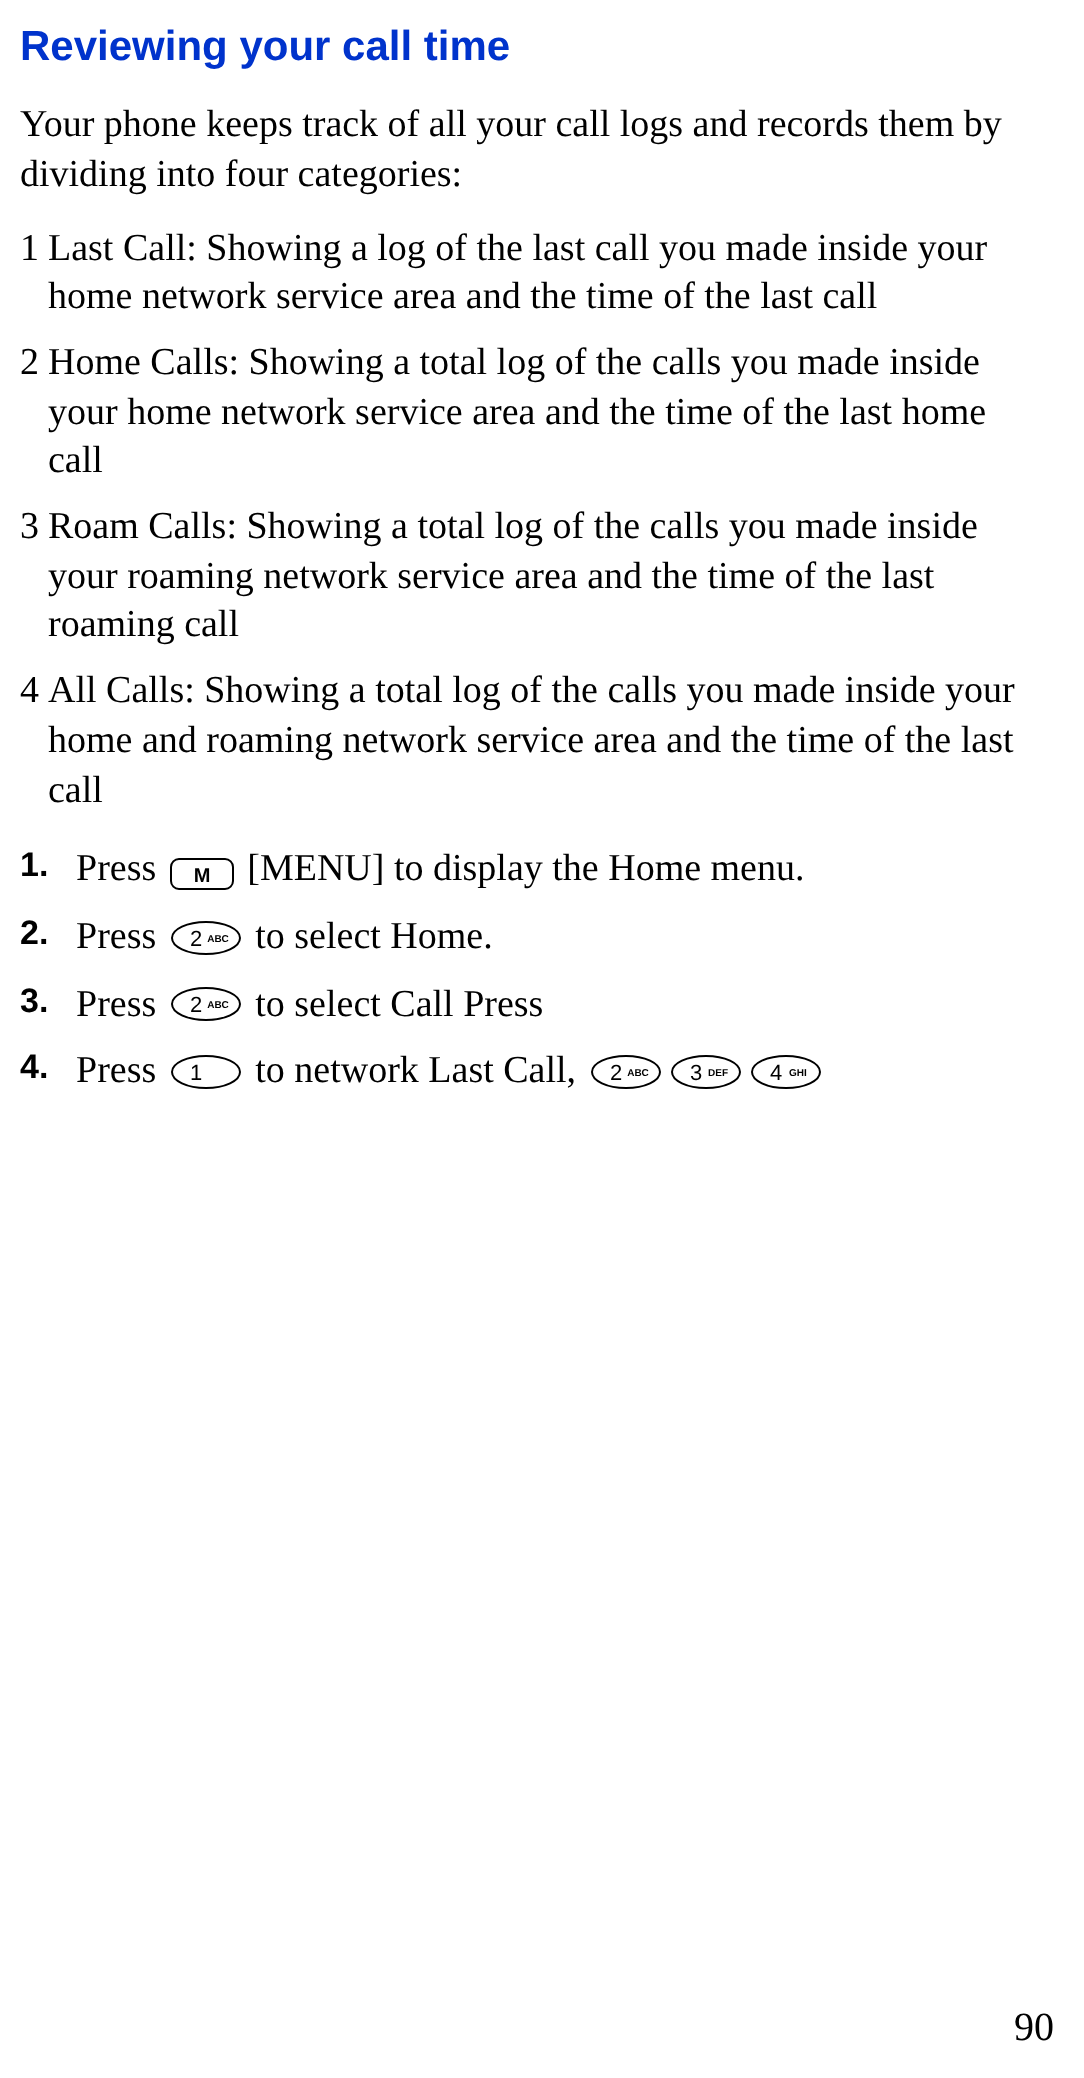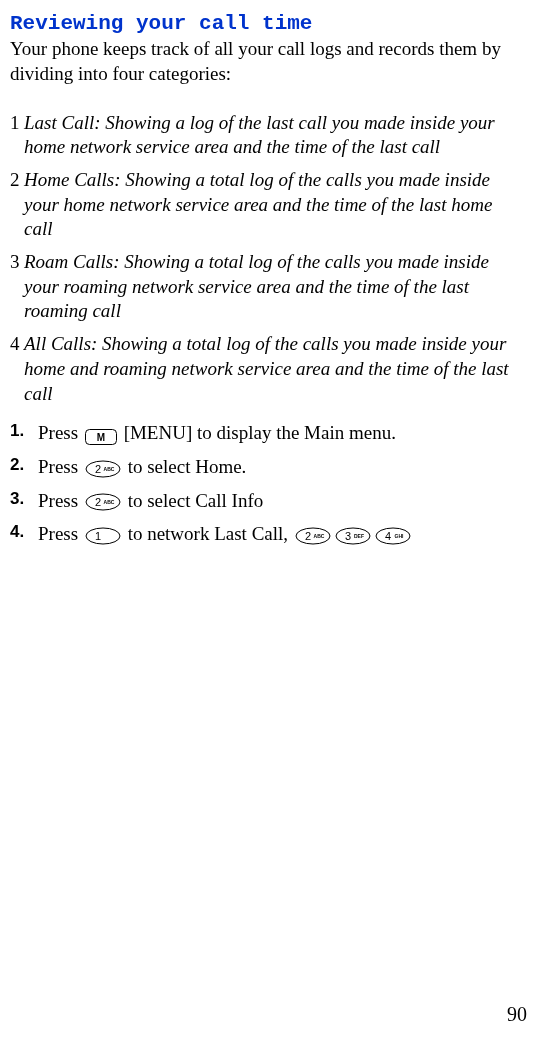--- a/index.html
+++ b/index.html
@@ -9,44 +9,43 @@
     font-size: 19px;
     line-height: 1.3;
     color: #000;
     width: 542px;
     box-sizing: border-box;
     position: relative;
     min-height: 1039px;
   }
   .section-title {
     color: #0033cc;
-    font-family: Liberation Mono, monospace;
+    font-family: Liberation Sans, sans-serif;
     font-weight: bold;
     font-size: 21px;
-    margin: 0 0 0 0;
+    margin: 0 0 14px 0;
   }
   .intro {
-    margin: 0 0 24px 0;
+    margin: 0 0 12px 0;
   }
   .category-list {
     margin: 0 0 14px 0;
     padding-left: 0;
   }
   .cat-item {
     display: flex;
     margin-bottom: 8px;
     padding-left: 0;
   }
   .cat-num {
     flex: 0 0 14px;
   }
   .cat-text {
     flex: 1;
     padding-right: 5px;
-    font-style: italic;
   }
   .step-list {
     margin: 0;
     padding: 0;
   }
   .step-item {
     display: flex;
     margin-bottom: 8px;
     align-items: flex-start;
   }
@@ -105,21 +104,21 @@
 </div>
 
 <div class="step-list">
 
   <div class="step-item">
     <div class="step-num">1.</div>
     <div class="step-text">
       <span>Press </span><span class="key key-m"><svg viewBox="0 0 32 16">
             <rect x="0.5" y="0.5" width="31" height="15" rx="4" ry="4" fill="white" stroke="black" stroke-width="1"></rect>
             <text x="16" y="12" text-anchor="middle" font-family="Arial" font-size="10" font-weight="bold">M</text>
-          </svg></span><span> [MENU] to display the Main menu.</span>
+          </svg></span><span> [MENU] to display the Home menu.</span>
     </div>
   </div>
 
   <div class="step-item">
     <div class="step-num">2.</div>
     <div class="step-text">
       <span>Press </span><span class="key"><svg viewBox="0 0 36 18">
             <ellipse cx="18" cy="9" rx="17" ry="8" fill="white" stroke="black" stroke-width="1"></ellipse>
             <text x="13" y="13" text-anchor="middle" font-family="Arial" font-size="11">2</text>
             <text x="24" y="11" text-anchor="middle" font-family="Arial" font-size="5" font-weight="bold">ABC</text>
@@ -127,21 +126,21 @@
     </div>
   </div>
 
   <div class="step-item">
     <div class="step-num">3.</div>
     <div class="step-text">
       <span>Press </span><span class="key"><svg viewBox="0 0 36 18">
             <ellipse cx="18" cy="9" rx="17" ry="8" fill="white" stroke="black" stroke-width="1"></ellipse>
             <text x="13" y="13" text-anchor="middle" font-family="Arial" font-size="11">2</text>
             <text x="24" y="11" text-anchor="middle" font-family="Arial" font-size="5" font-weight="bold">ABC</text>
-          </svg></span><span> to select Call Info</span>
+          </svg></span><span> to select Call Press</span>
     </div>
   </div>
 
   <div class="step-item">
     <div class="step-num">4.</div>
     <div class="step-text">
       <span>Press </span><span class="key"><svg viewBox="0 0 36 18">
             <ellipse cx="18" cy="9" rx="17" ry="8" fill="white" stroke="black" stroke-width="1"></ellipse>
             <text x="13" y="13" text-anchor="middle" font-family="Arial" font-size="11">1</text>
           </svg></span><span> to network Last Call, </span><span class="key"><svg viewBox="0 0 36 18">

